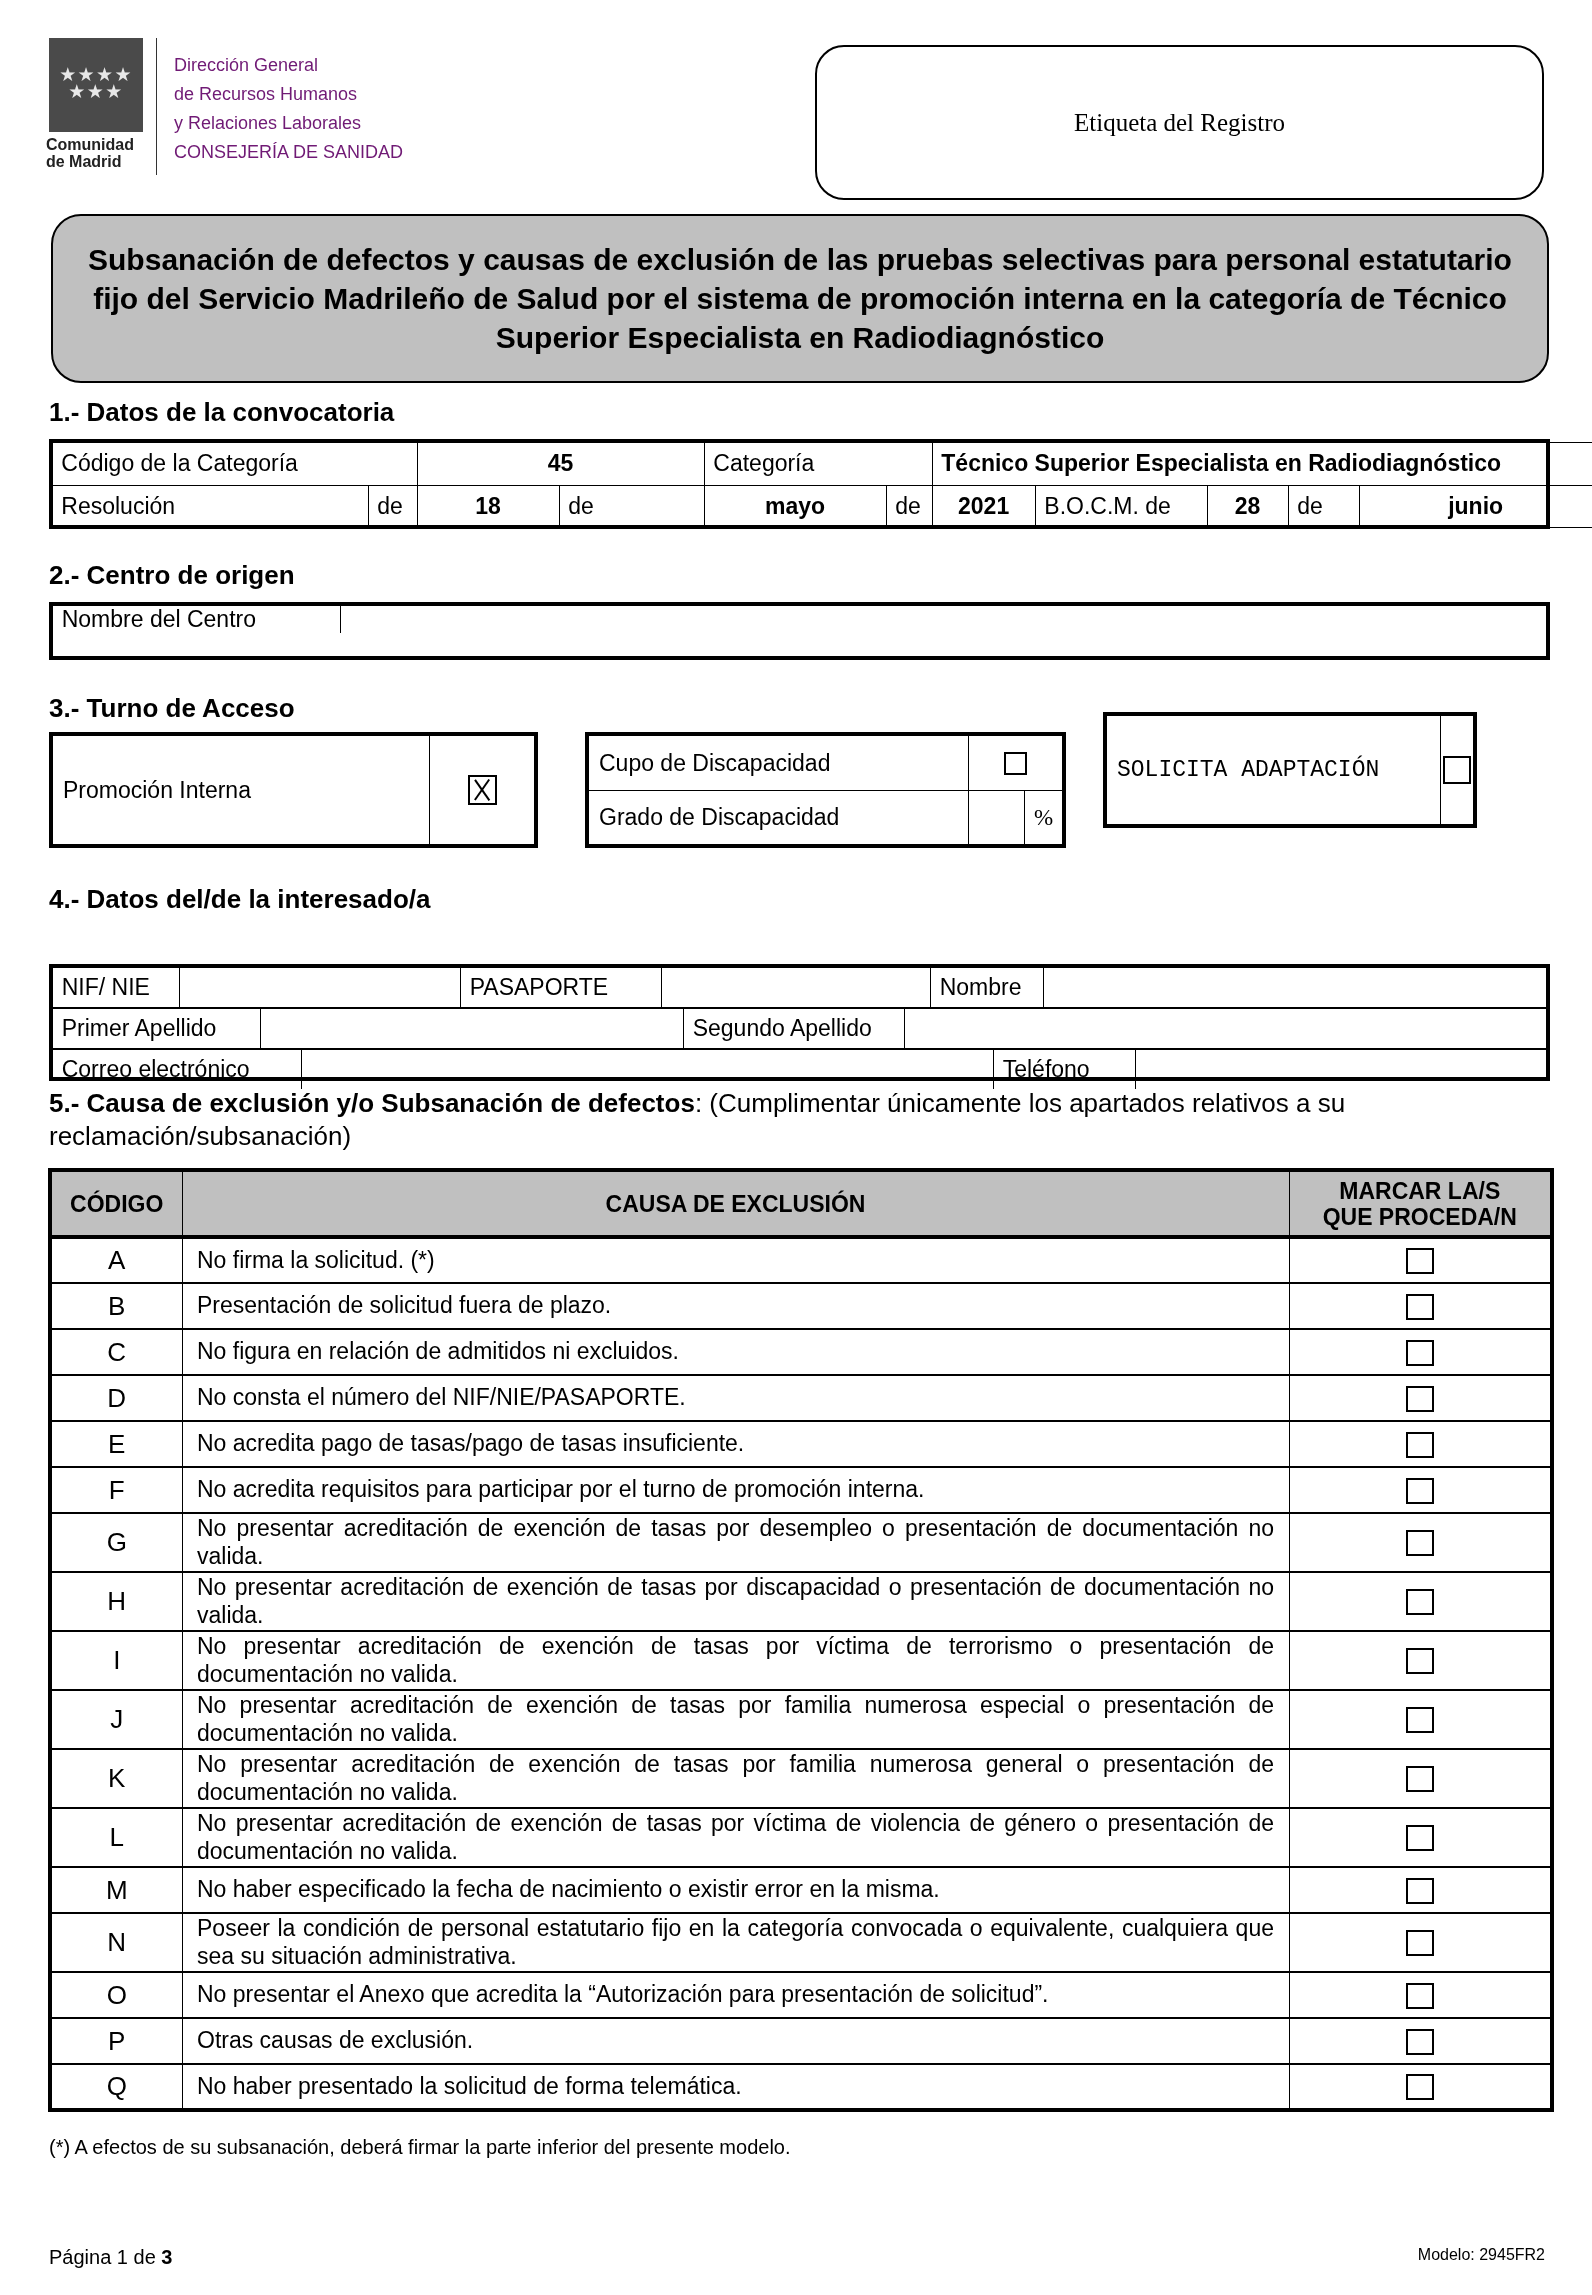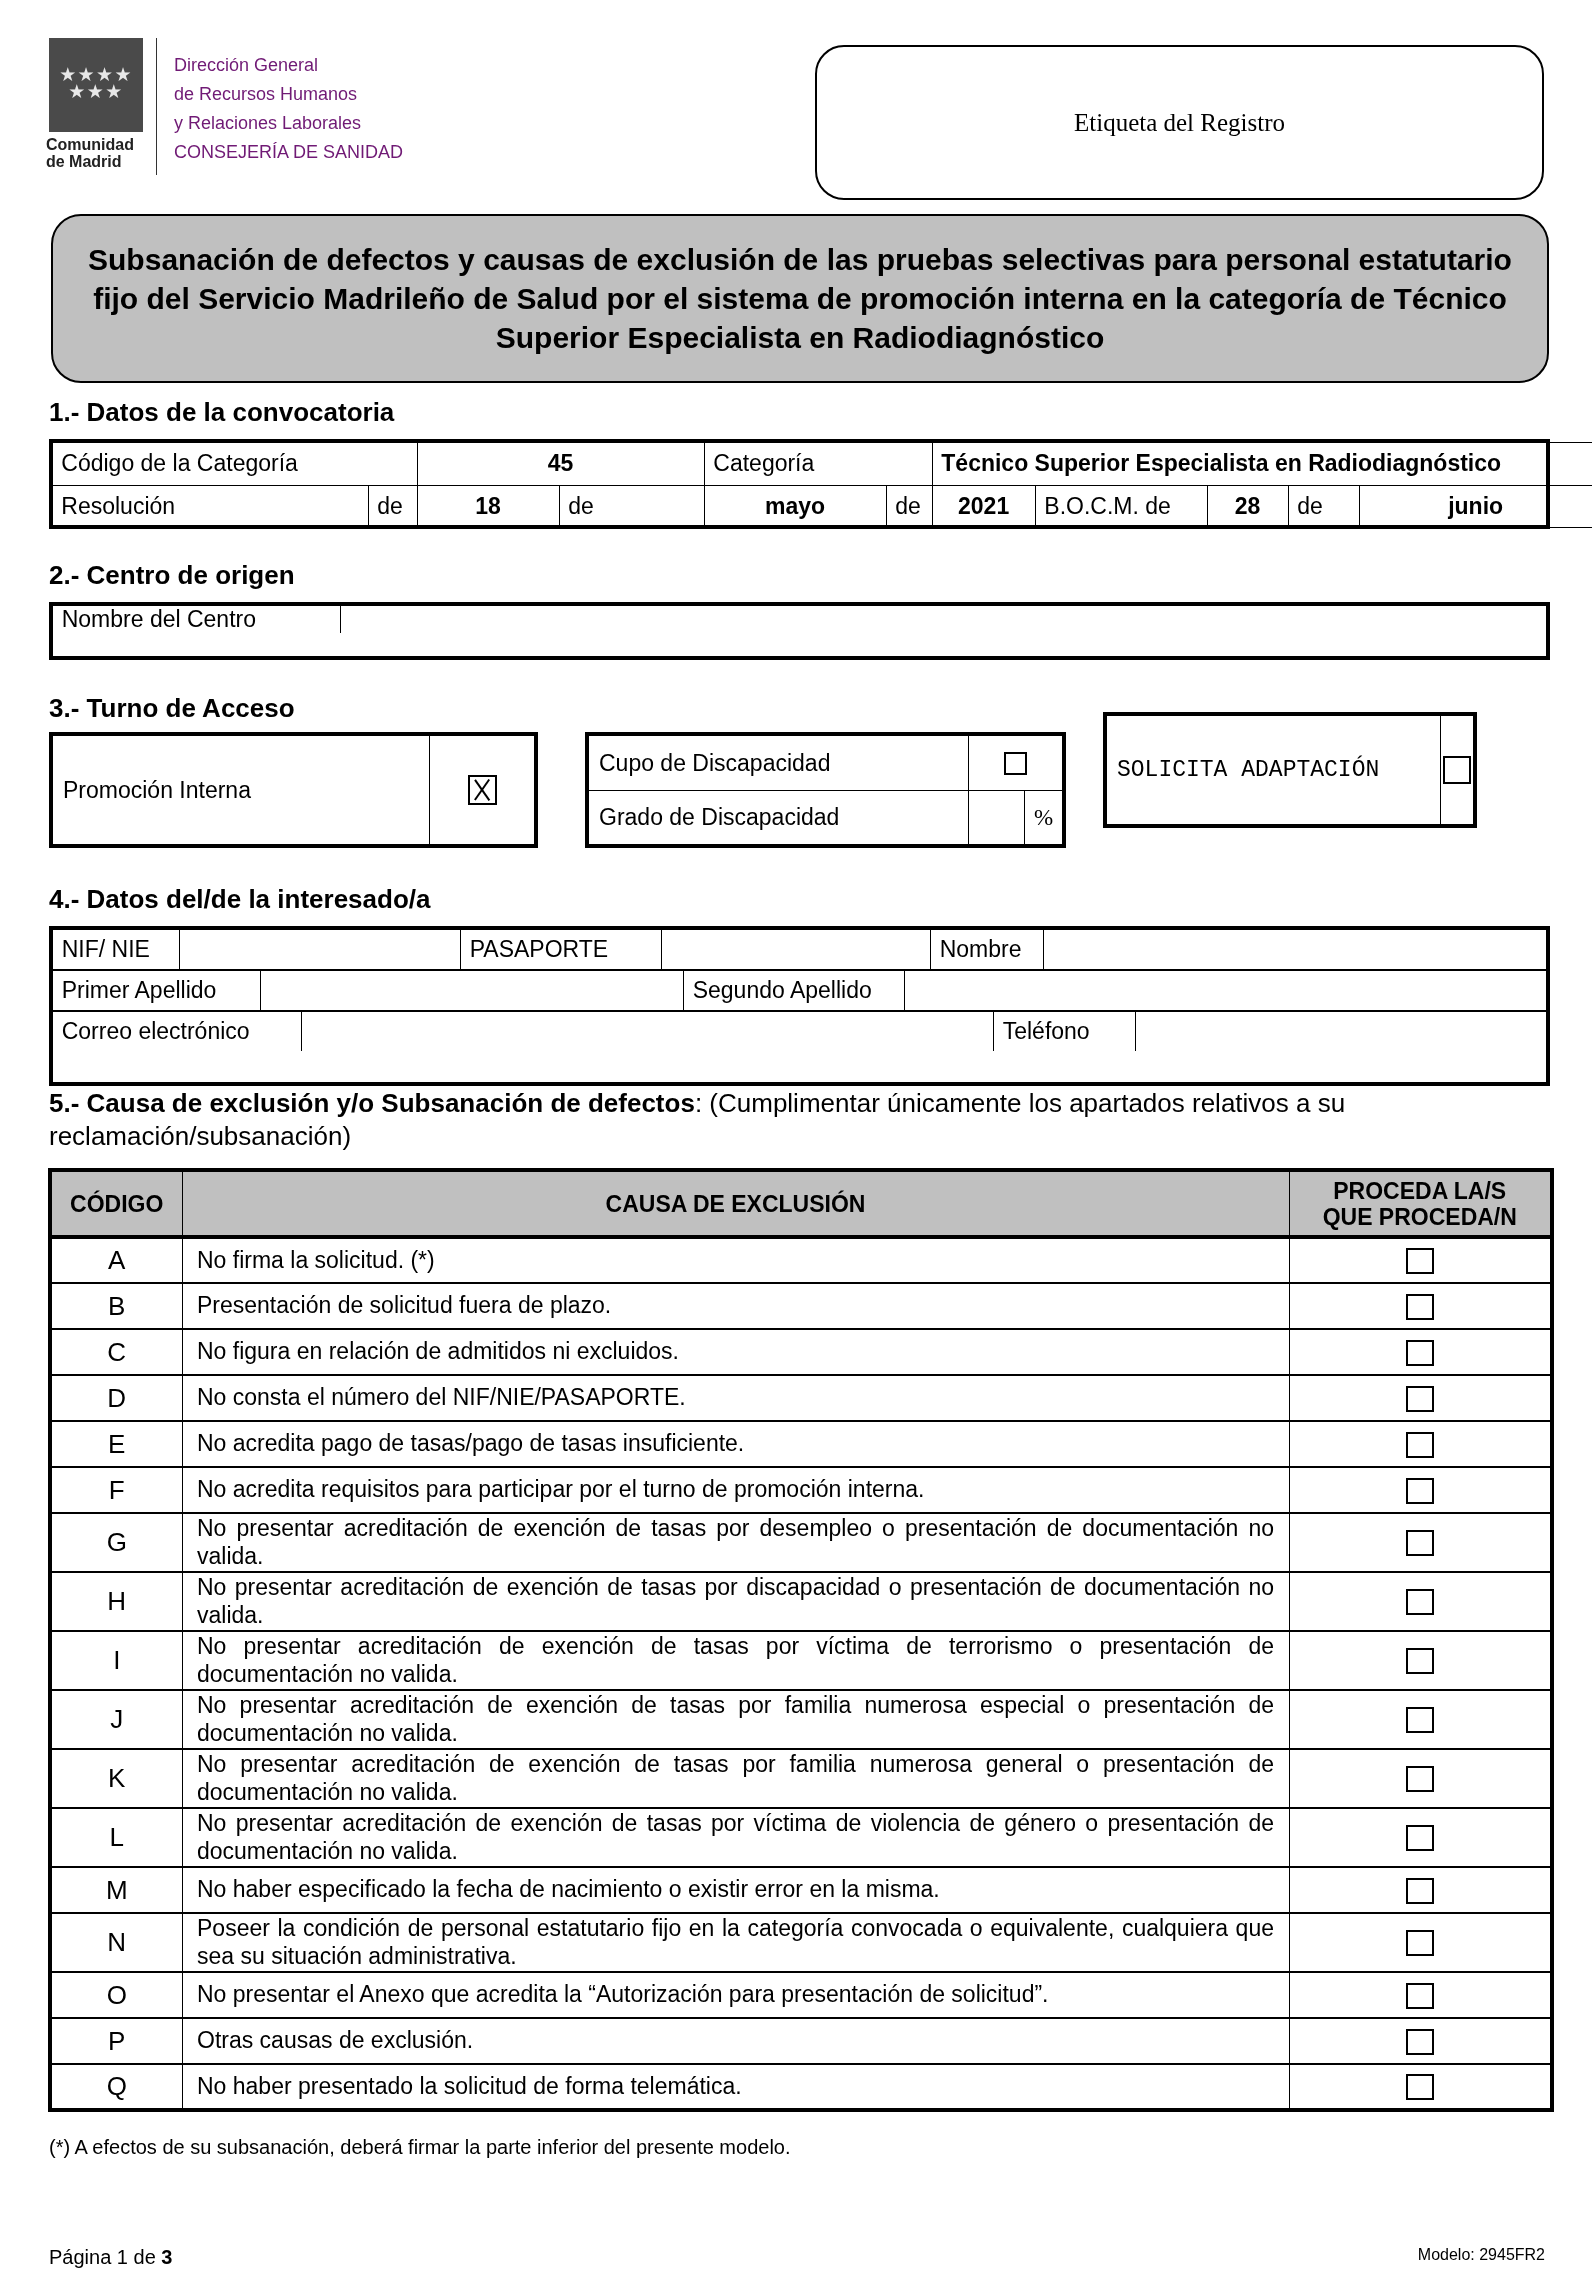--- a/index.html
+++ b/index.html
@@ -144,21 +144,21 @@
 </div>
 
 <div class="box3" style="left:1103px; top:712px; width:374px; height:116px;font-family:Liberation Mono, monospace;">
   <div class="lbl" style="width:323px;">SOLICITA ADAPTACIÓN</div>
   <div class="vline" style="flex:1; display:flex; align-items:center; justify-content:center;">
     <span class="chk" style="width:27.5px;height:27.5px;"></span>
   </div>
 </div>
 
 <div class="abs section-title" style="top:884px;">4.- Datos del/de la interesado/a</div>
-<div class="thick" style="left:49px; top:926px; width:1501px; height:160px;">
+<div class="thick" style="left:49px; top:964px; width:1501px; height:117px;">
   <div style="display:flex; height:39px; border-bottom:2.2px solid #000; font-size:23px;">
     <div style="width:127px; border-right:1.4px solid #000; padding-left:8.7px; display:flex; align-items:center; box-sizing:border-box;">NIF/ NIE</div>
     <div style="width:281px; border-right:1.4px solid #000; box-sizing:border-box;"></div>
     <div style="width:201px; border-right:1.4px solid #000; padding-left:8.7px; display:flex; align-items:center; box-sizing:border-box;">PASAPORTE</div>
     <div style="width:269px; border-right:1.4px solid #000; box-sizing:border-box;"></div>
     <div style="width:113px; border-right:1.4px solid #000; padding-left:8.7px; display:flex; align-items:center; box-sizing:border-box;">Nombre</div>
     <div style="flex:1;"></div>
   </div>
   <div style="display:flex; height:39px; border-bottom:2.2px solid #000; font-size:23px;">
     <div style="width:208px; border-right:1.4px solid #000; padding-left:8.7px; display:flex; align-items:center; box-sizing:border-box;">Primer Apellido</div>
@@ -181,21 +181,21 @@
 <table class="excl">
   <colgroup>
       <col style="width:132px">
       <col style="width:1107px">
       <col style="width:263px">
     </colgroup>
   <thead>
     <tr>
       <th>CÓDIGO</th>
       <th>CAUSA DE EXCLUSIÓN</th>
-      <th><span>PROCEDA LA/S</span><br><span>QUE PROCEDA/N</span></th>
+      <th><span>MARCAR LA/S</span><br><span>QUE PROCEDA/N</span></th>
     </tr>
   </thead>
   <tbody id="excl-body">
   <tr style="height: 46px;">
     <td class="code">A</td>
     <td class="desc">No firma la solicitud. (*)</td>
     <td class="mark"><span class="chk" style="width:27.5px;height:26px;"></span></td>
   </tr>
 
   <tr style="height: 46px;">

